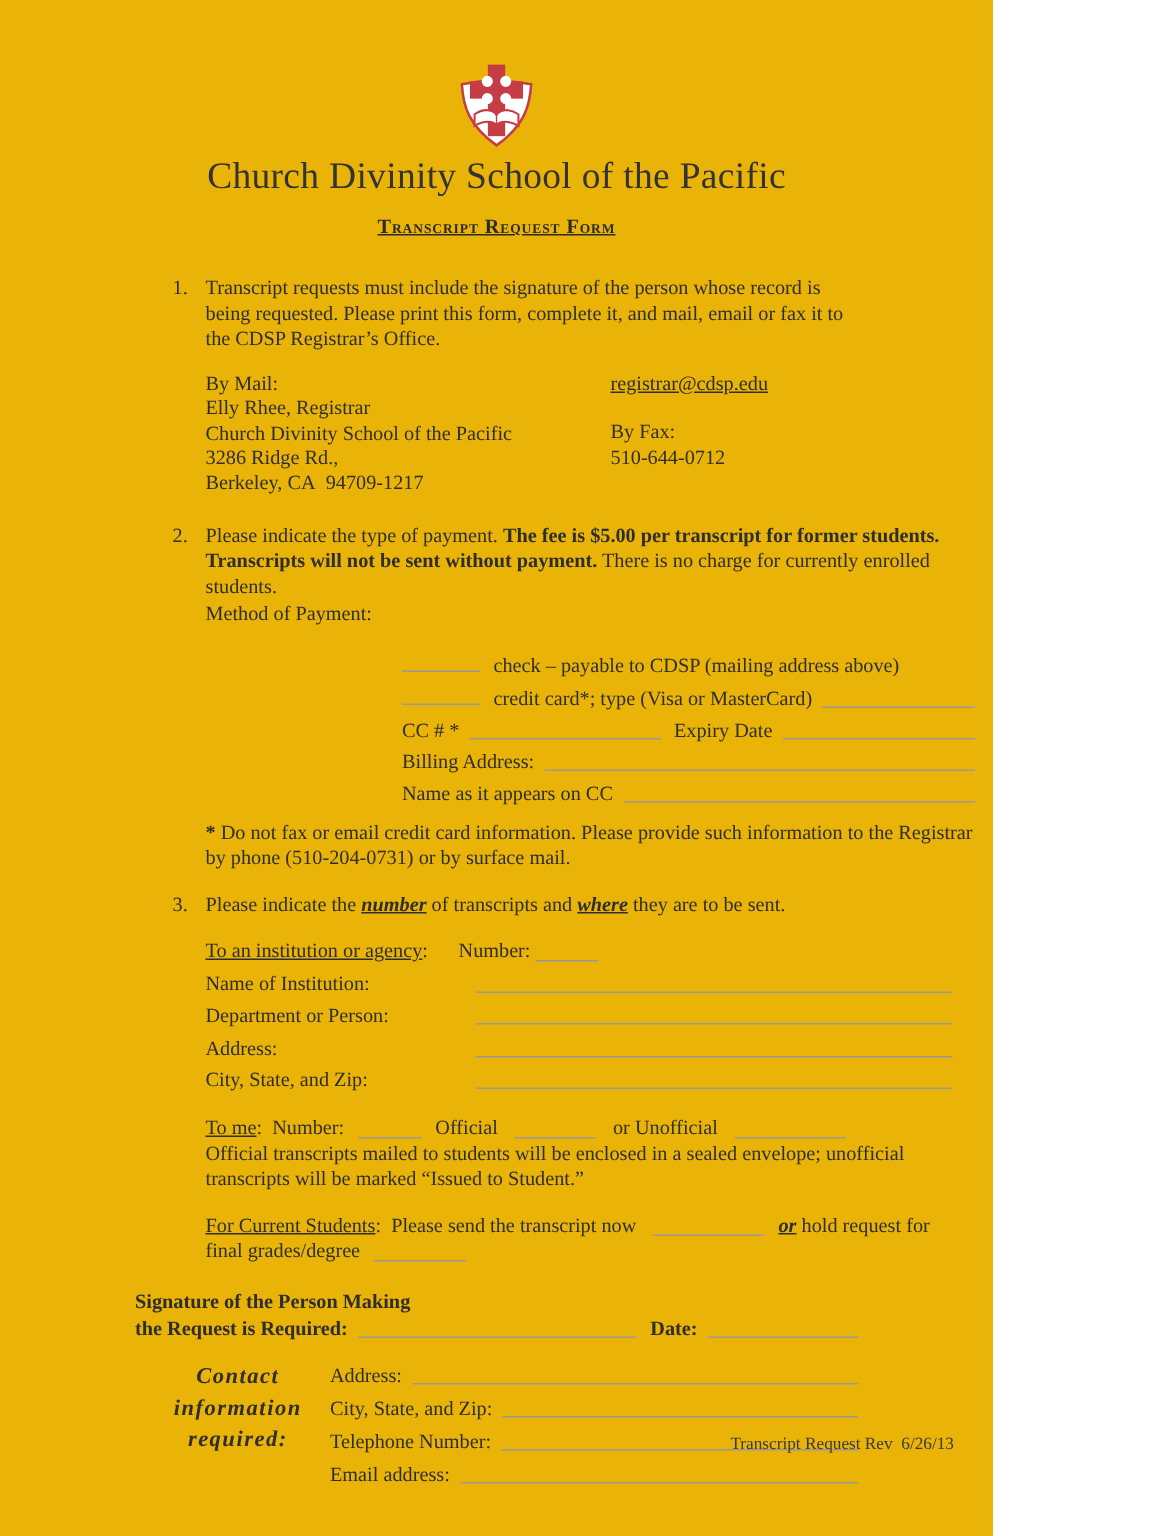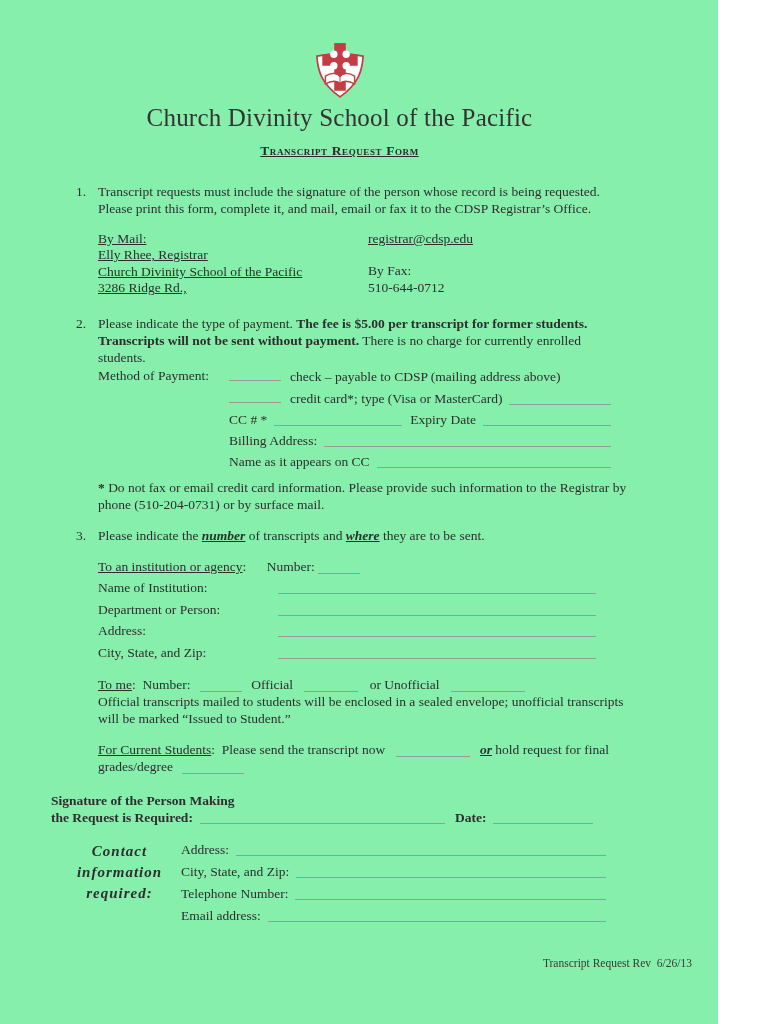--- a/index.html
+++ b/index.html
@@ -1,58 +1,58 @@
 <!DOCTYPE html>
 <html><head>
 <meta charset="utf-8">
 <style>
   html,body{margin:0;padding:0;background:#ffffff;}
   .page{
     position:relative;
-    width:718px;height:1024px;
-    background:#86efac;
+    width:662px;height:1024px;
+    background:#eab308;
     font-family:"Liberation Serif", serif;
     color:#2e2e2e;
     font-size:13.5px;
     line-height:1.26;
     overflow:hidden;
     box-sizing:border-box;
-    padding:40px 90px 0 51px;
+    padding:40px 90px 0 90px;
   }
   .center{text-align:center;}
   .logo-wrap{display:flex;justify-content:center;margin-bottom:2px;}
   .school-title{
     font-size:25px;line-height:1.15;color:#333;
     font-weight:400;letter-spacing:0.2px;margin-top:4px;
   }
   .form-title{
     margin-top:9px;font-size:13.5px;font-weight:bold;
     font-variant:small-caps;letter-spacing:0.6px;
     text-decoration:underline;color:#2b2b2b;
   }
   .item{display:flex;margin-top:0;}
   .item-num{width:22px;margin-left:25px;flex:none;}
   .item-body{flex:1;max-width:543px;}
   b{font-weight:bold;}
   .addr-cols{display:flex;margin-top:14px;line-height:1.22;}
-  .addr-left{width:270px;flex:none;text-decoration:underline;}
+  .addr-left{width:270px;flex:none;}
   .addr-right{flex:1;}
   .spacer-line{height:16px;}
   a.doclink{color:#2e2e2e;text-decoration:underline;cursor:pointer;}
   .mt24{margin-top:24px;}
   .mt18{margin-top:18px;}
   .mt14{margin-top:14px;}
   .blank{
     display:inline-block;border-bottom:1px solid #9a9a9a;
     height:13px;vertical-align:-3px;
   }
   .w52{width:52px;} .w42{width:42px;} .w54{width:54px;} .w74{width:74px;} .w62{width:62px;}
   .pay-grid{display:flex;margin-top:1px;}
   .pay-label{width:131px;flex:none;}
-  .pay-options{width:382px;flex:none;}
+  .pay-options{width:382px;flex:none;margin-top:34px;}
   .pay-row{display:flex;align-items:baseline;margin-bottom:4px;white-space:nowrap;}
   .gap6{display:inline-block;width:9px;}
   .fillblank{
     flex:1;border-bottom:1px solid #9a9a9a;height:12px;
     transform:translateY(2px);margin-left:7px;min-width:30px;
   }
   .note{margin-top:5px;}
   .ital-u{font-weight:bold;font-style:italic;text-decoration:underline;}
   .sec-head{font-weight:normal;text-decoration:underline;}
   .inst-block{margin-top:14px;}
@@ -106,20 +106,21 @@
   <div class="item mt24">
     <div class="item-num">1.</div>
     <div class="item-body">
       <span>Transcript requests must include the signature of the person whose record is being requested. Please print this form, complete it, and mail, email or fax it to the CDSP Registrar’s Office.</span>
       <div class="addr-cols">
         <div class="addr-left">
           <div>By Mail:</div>
           <div>Elly Rhee, Registrar</div>
           <div>Church Divinity School of the Pacific</div>
           <div>3286 Ridge Rd.,</div>
+          <div>Berkeley, CA&nbsp; 94709-1217</div>
         </div>
         <div class="addr-right">
           <div><a class="doclink">registrar@cdsp.edu</a></div>
           <div class="spacer-line"></div>
           <div>By Fax:</div>
           <div>510-644-0712</div>
         </div>
       </div>
     </div>
   </div>

